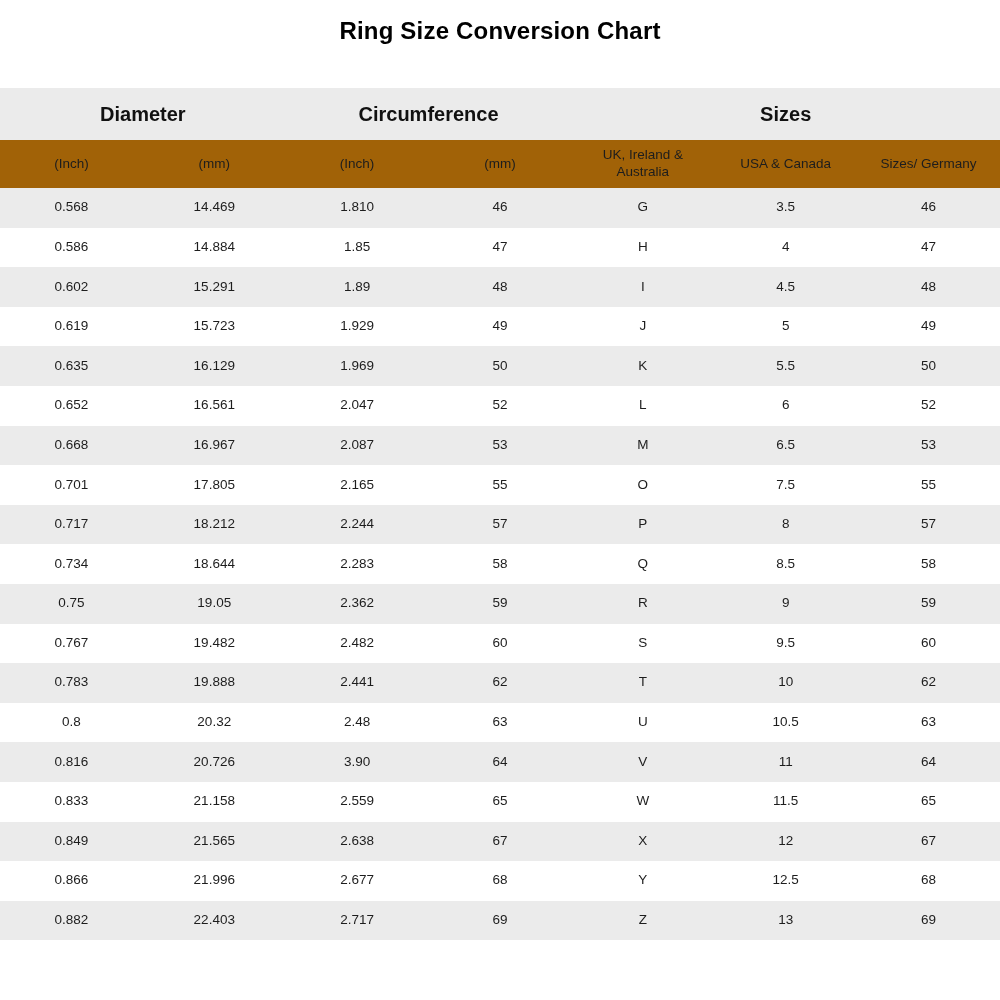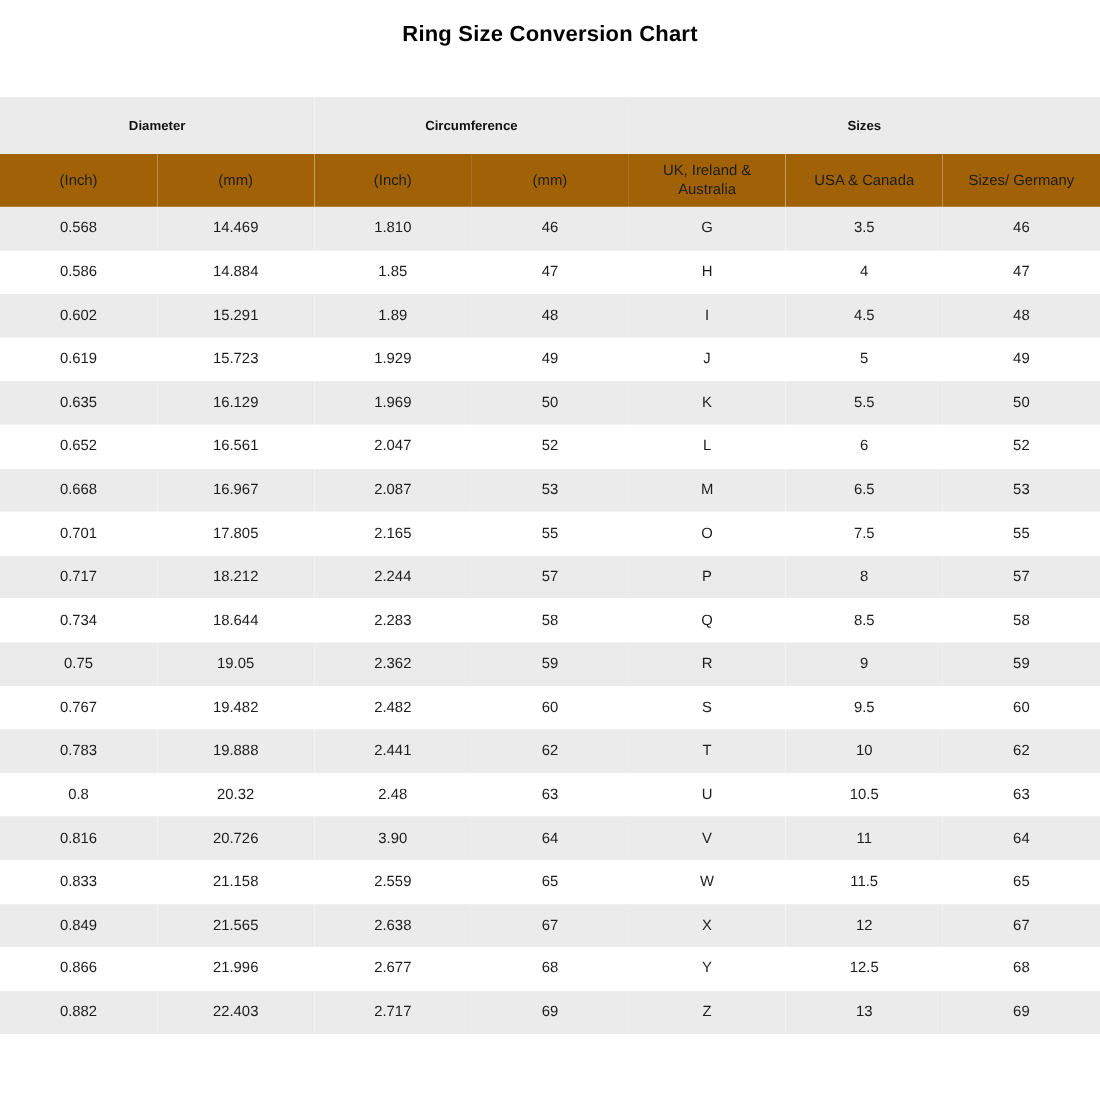--- a/index.html
+++ b/index.html
@@ -16,21 +16,21 @@
   }
   .page {
     width: 1000px;
     height: 1000px;
     background: #ffffff;
   }
   .title {
     margin: 0;
     padding-top: 19px;
     text-align: center;
-    font-size: 20px;
+    font-size: 24px;
     line-height: 24px;
     font-weight: bold;
     color: #000000;
     letter-spacing: 0.2px;
   }
   table.conversion {
     width: 1000px;
     margin-top: 45px;
     border-collapse: collapse;
     table-layout: fixed;
@@ -43,21 +43,21 @@
     padding: 0 8px;
     font-size: 13.5px;
     line-height: 1.25;
     overflow: hidden;
   }
   tr.group-row {
     height: 52px;
     background: #ebebeb;
   }
   tr.group-row th {
-    font-size: 12px;
+    font-size: 20px;
     font-weight: bold;
     color: #111111;
   }
   tr.sub-row {
     height: 48px;
     background: #a16207;
   }
   tr.sub-row th {
     font-weight: normal;
     color: #1d1d1d;

